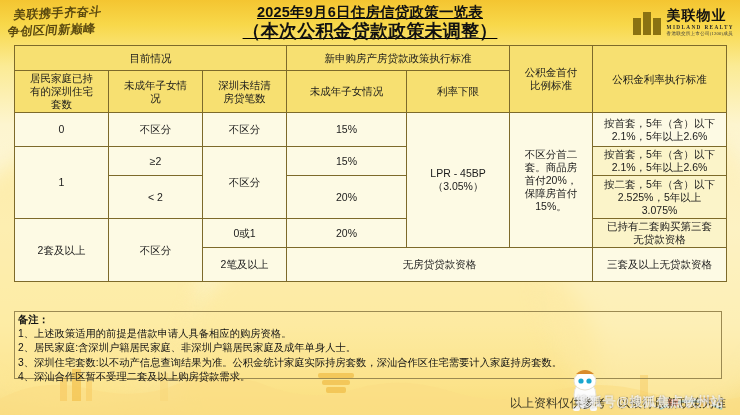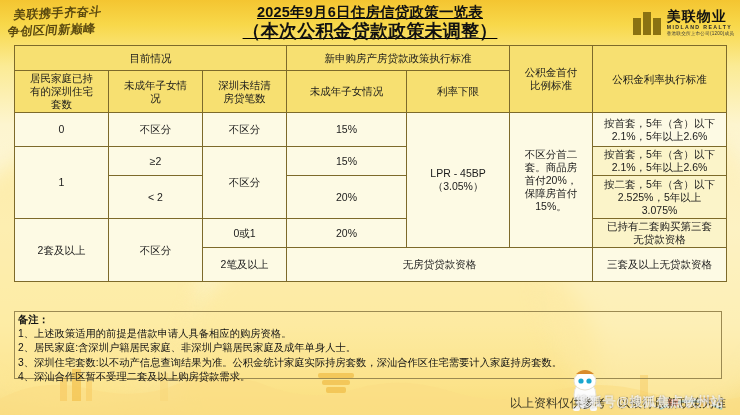--- a/index.html
+++ b/index.html
@@ -26,21 +26,21 @@
   .calli{position:absolute;left:6px;top:2px;width:130px;height:42px;}
   .calli-l1,.calli-l2{position:absolute;color:#5b4a10;font-weight:bold;white-space:nowrap;
     font-family:"DejaVu Serif","Liberation Serif",serif;}
   .calli-l1{left:8px;top:3px;font-size:12px;transform:skewX(-9deg) rotate(-2.5deg);letter-spacing:.5px;}
   .calli-l2{left:2px;top:20px;font-size:12px;transform:skewX(-9deg) rotate(-2.5deg);letter-spacing:.5px;}
 
   .titlewrap{position:absolute;left:150px;top:3px;width:440px;text-align:center;text-decoration:underline;}
   .title1{font-size:14.5px;font-weight:bold;color:#111;letter-spacing:.2px;line-height:19px;}
   .title2{font-size:18px;font-weight:bold;color:#111;letter-spacing:.2px;line-height:18px;}
 
-  .logo{position:absolute;right:6px;top:6px;height:34px;display:flex;align-items:center;gap:4px;}
+  .logo{position:absolute;right:6px;top:6px;height:34px;display:flex;align-items:center;gap:4px;font-family:Liberation Serif, serif;}
   .logo-mark{width:30px;height:24px;display:flex;align-items:flex-end;gap:2px;}
   .logo-mark i{display:block;width:8px;background:#8a7212;}
   .logo-mark i:nth-child(1){height:17px;}
   .logo-mark i:nth-child(2){height:23px;}
   .logo-mark i:nth-child(3){height:17px;}
   .logo-txt{display:flex;flex-direction:column;justify-content:center;line-height:1;}
   .logo-cn{font-size:14px;font-weight:bold;color:#111;letter-spacing:1px;}
   .logo-en{font-size:5.2px;font-weight:bold;color:#2a2a2a;letter-spacing:1.4px;margin-top:2px;}
   .logo-sub{font-size:4.6px;color:#3a3a3a;letter-spacing:.2px;margin-top:2px;}
 

